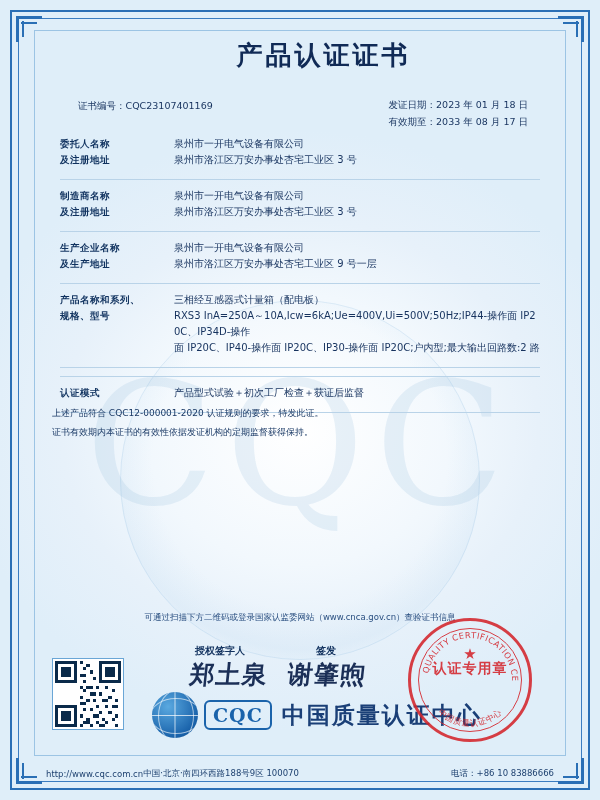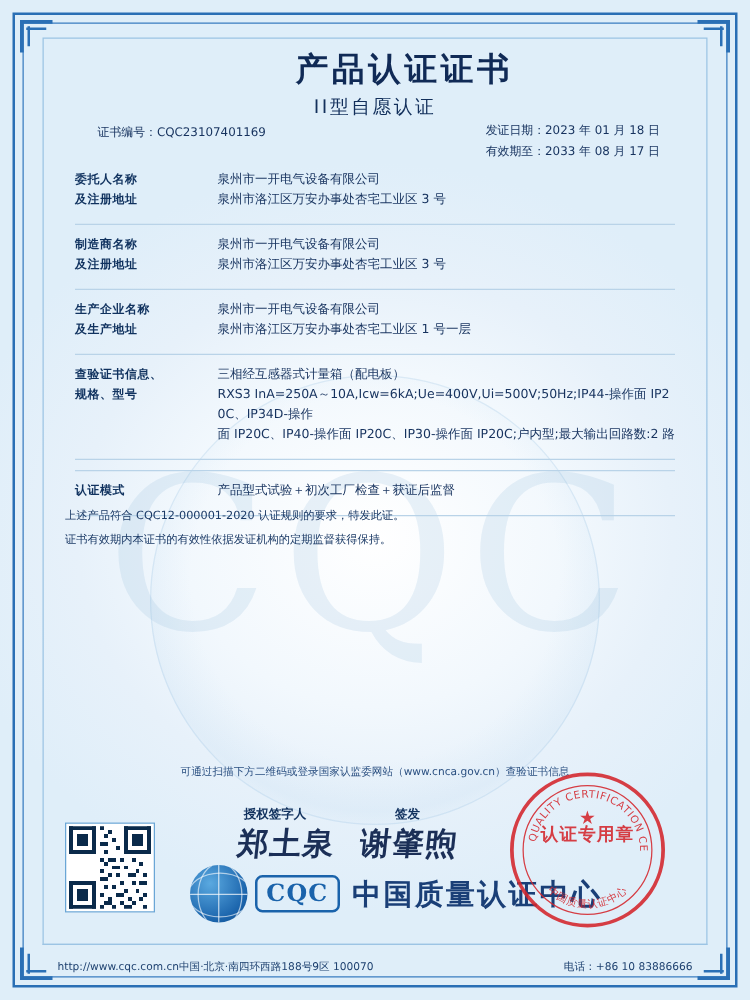--- a/index.html
+++ b/index.html
@@ -232,21 +232,20 @@
       <i class="h"></i>
       <i class="v"></i>
       <i class="h2"></i>
       <i class="v2"></i>
     </div>
 
   <div class="globe-wm"></div>
   <div class="watermark">CQC</div>
 
   <div class="title">产品认证证书</div>
-  <div class="subtitle">II型自愿认证</div>
 
   <div class="cert-no">
     <span>证书编号：</span><span>CQC23107401169</span>
   </div>
 
   <div class="dates">
     <div>
       <span>发证日期：</span><span>2023 年 01 月 18 日</span>
     </div>
     <div>
@@ -280,28 +279,28 @@
     </div>
     <div class="rule"></div>
 
     <div class="row">
       <div class="lab">
         <span>生产企业名称</span>
         <span>及生产地址</span>
       </div>
       <div class="val">
         <span>泉州市一开电气设备有限公司</span>
-        <span>泉州市洛江区万安办事处杏宅工业区 1 号一层</span>
+        <span>泉州市洛江区万安办事处杏宅工业区 9 号一层</span>
       </div>
     </div>
     <div class="rule"></div>
 
     <div class="row">
       <div class="lab">
-        <span>查验证书信息、</span>
+        <span>产品名称和系列、</span>
         <span>规格、型号</span>
       </div>
       <div class="val">
         <span>三相经互感器式计量箱（配电板）</span>
         <span>RXS3 InA=250A～10A,Icw=6kA;Ue=400V,Ui=500V;50Hz;IP44-操作面 IP20C、IP34D-操作</span>
         <span>面 IP20C、IP40-操作面 IP20C、IP30-操作面 IP20C;户内型;最大输出回路数:2 路</span>
       </div>
     </div>
     <div class="rule"></div>
 

